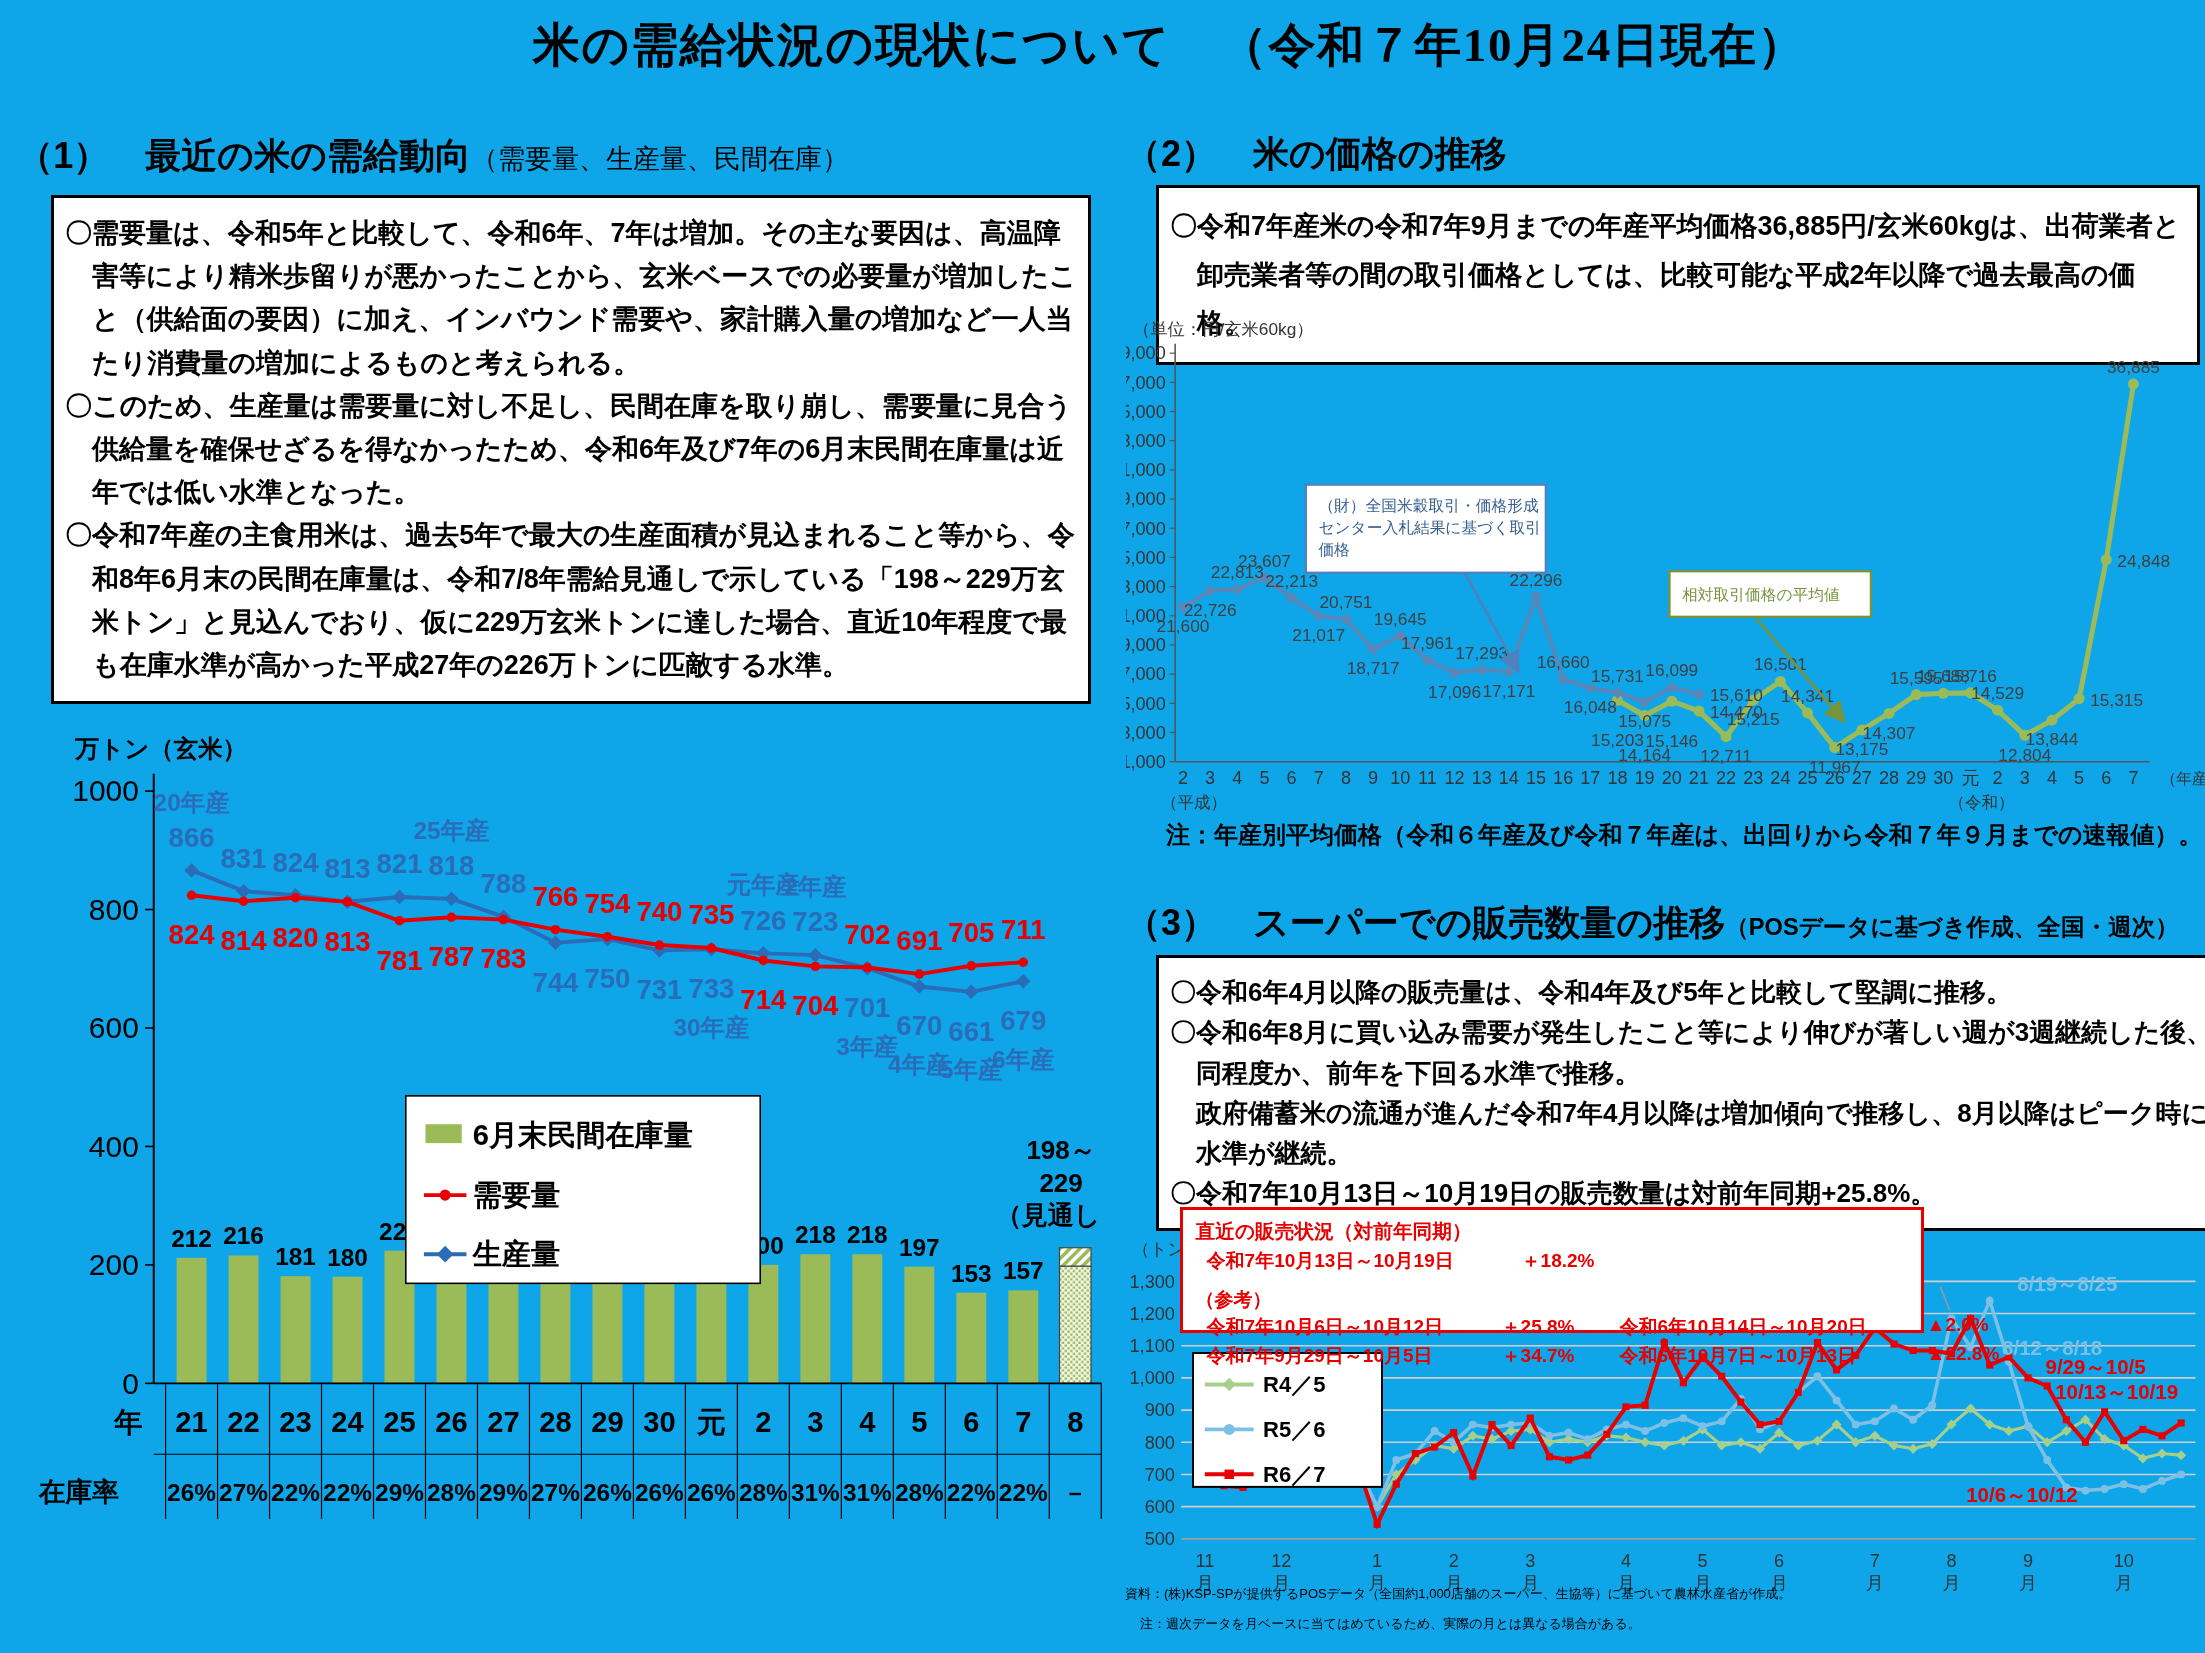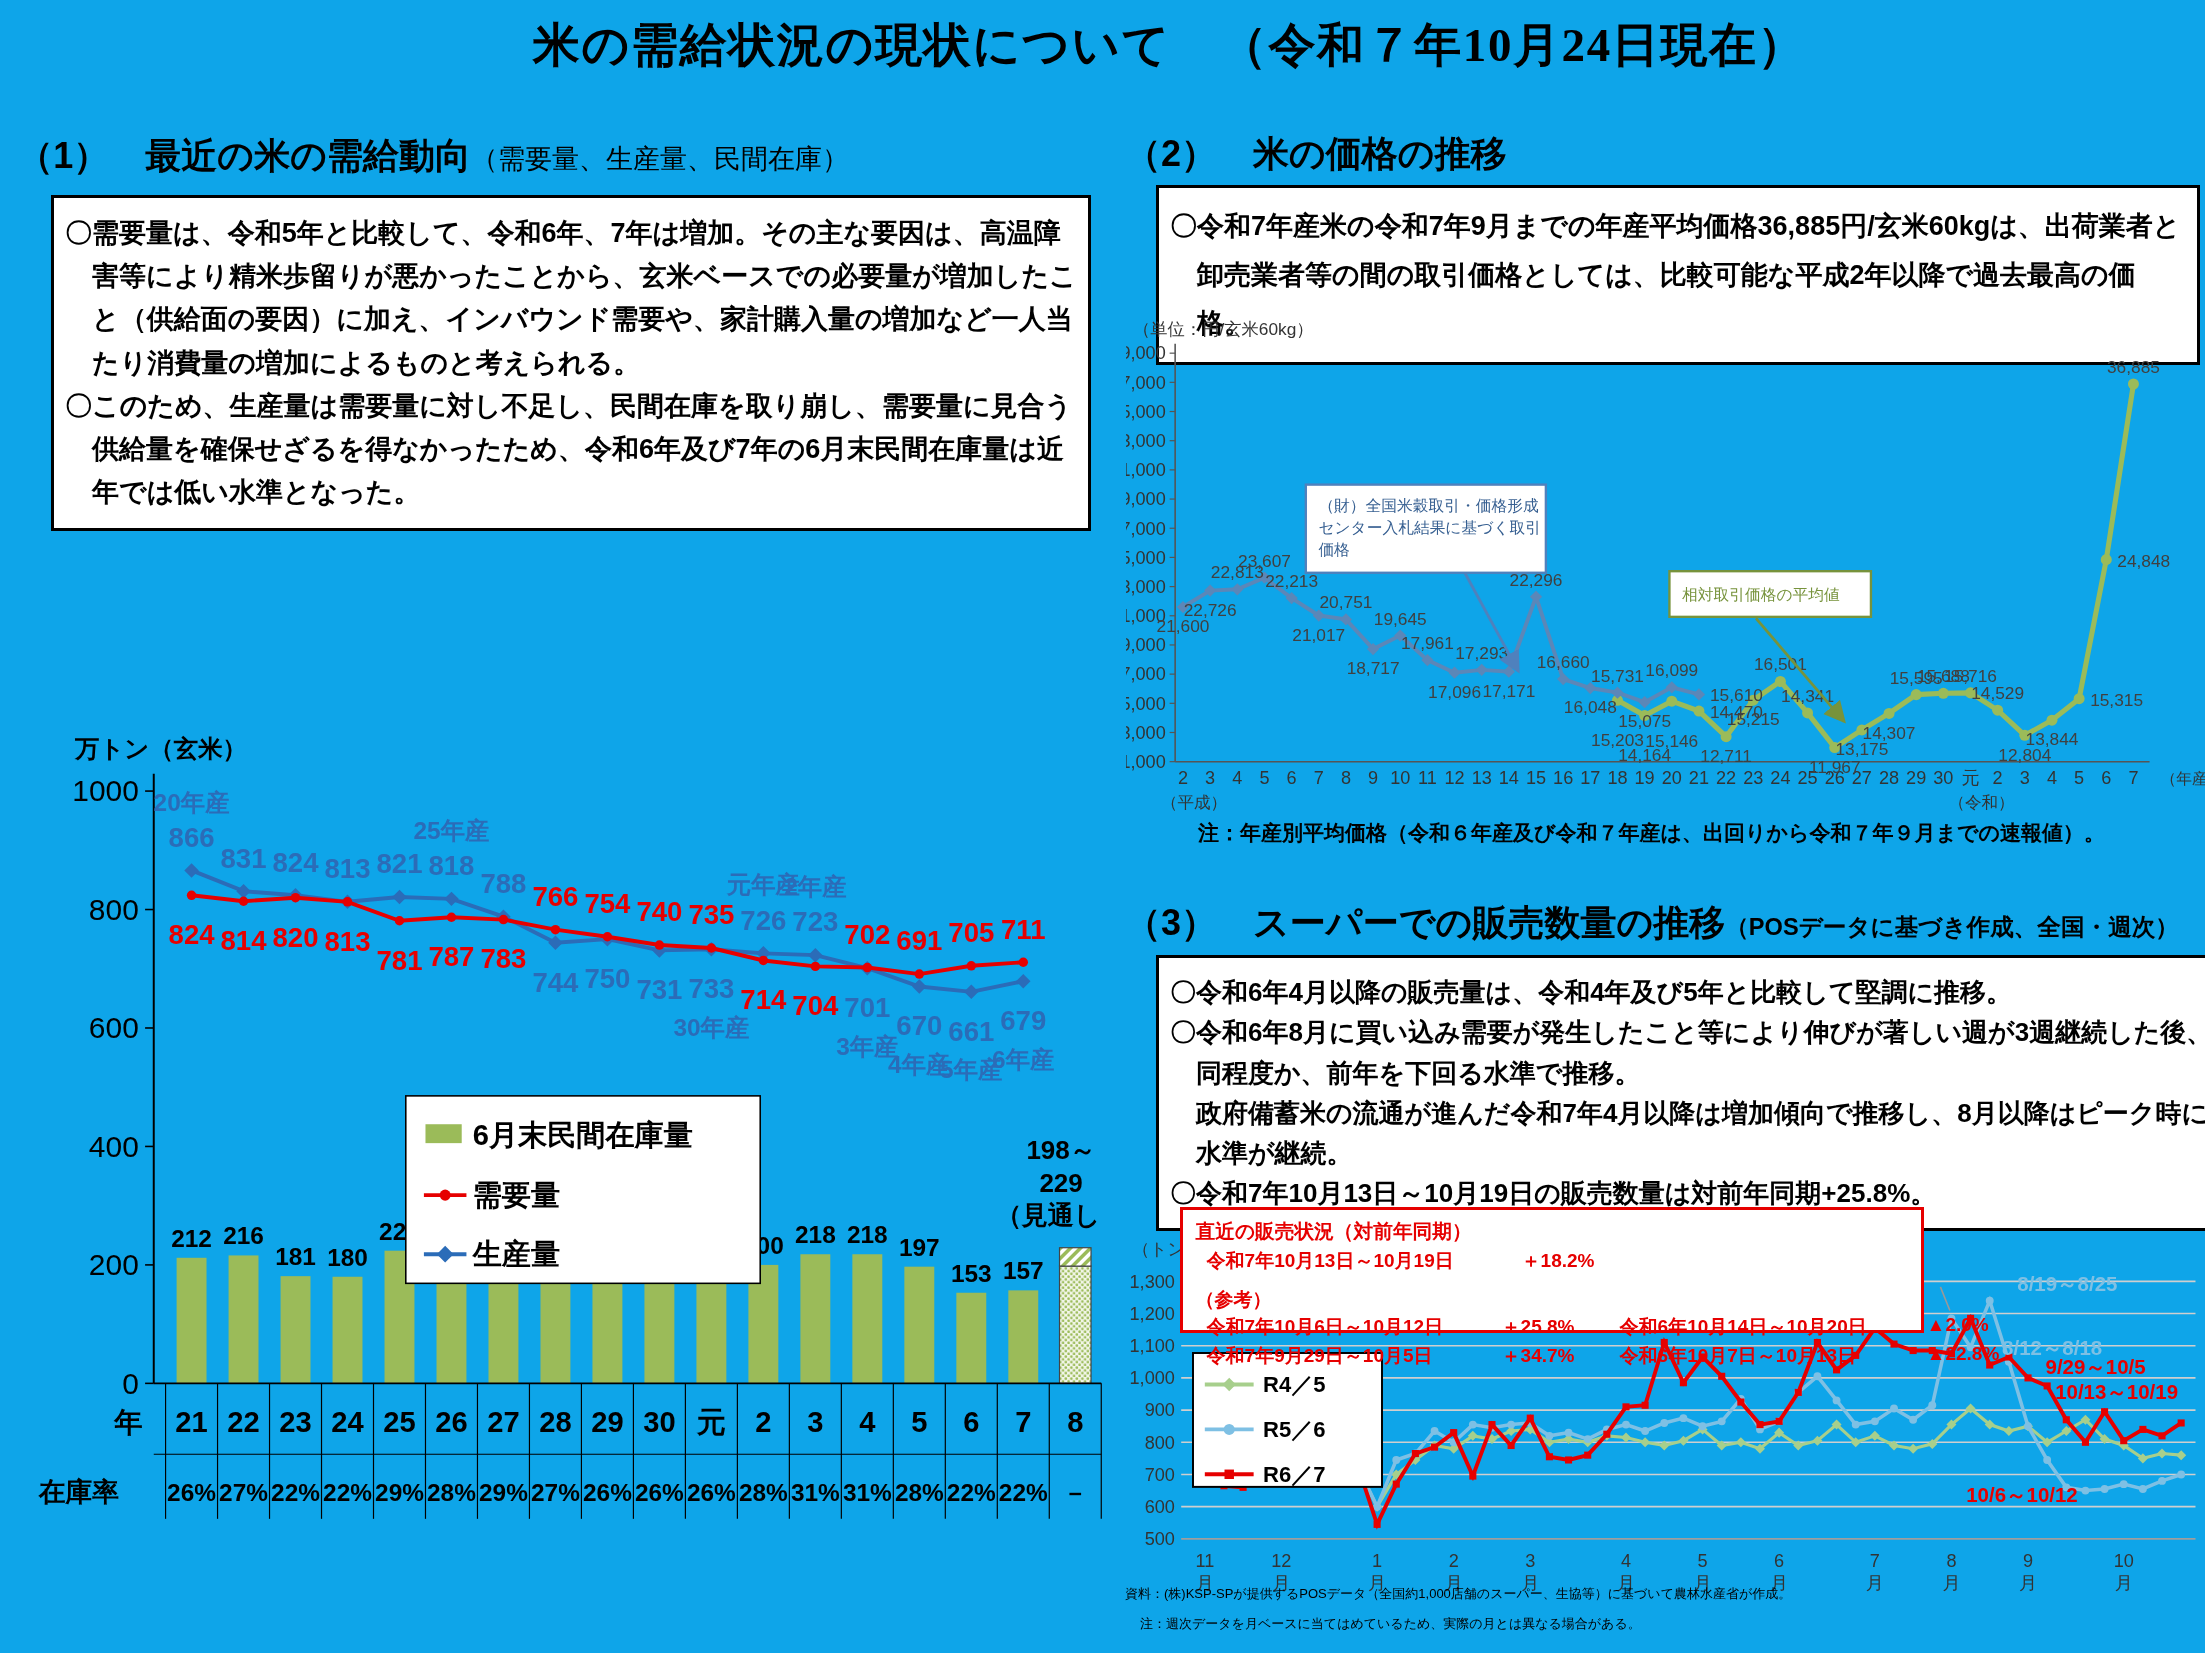--- a/index.html
+++ b/index.html
@@ -10,21 +10,21 @@
          font-family:"Liberation Serif","DejaVu Serif",serif;font-size:47px;font-weight:bold;letter-spacing:1.6px;}
   .accent-bar{left:0;top:107px;width:2205px;height:17.3px;}
   .sec-head{font-size:36px;font-weight:bold;white-space:nowrap;}
   .sec-head .hsub{font-size:27px;font-weight:normal;}
   .sec-head .hsub2{font-size:23.6px;font-weight:bold;}
   .textbox{border:3.2px solid #000;background:#fff;padding:14px 11px;box-sizing:border-box;
            font-size:27px;line-height:1.6;font-weight:600;}
   .textbox p.bullet{margin:0;text-indent:-1em;padding-left:1em;}
   .textbox p.cont{text-indent:0;padding-left:1em;}
   .unit-label{font-size:17.3px;color:#333;}
-  .chart-note{font-size:21px;font-weight:600;margin-left:32px;}
+  .chart-note{font-size:24px;font-weight:600;}
   .src-note{font-size:13px;font-weight:400;}
   svg{font-family:"Liberation Sans","DejaVu Sans",sans-serif;}
   .recent-box{border:3.2px solid #e60000;background:#fff;box-sizing:border-box;
               padding:6.3px 12.6px;color:#e60000;font-weight:bold;}
   .rb-title{font-size:19.7px;margin:1.6px 0 3.2px 0;}
   .rb-main{display:grid;grid-template-columns:315px auto;font-size:19px;margin-left:11px;}
   .rb-ref{font-size:19px;margin:12.6px 0 1.6px 0;}
   .rb-grid{display:grid;grid-template-columns:295px 118px 307px auto;font-size:19px;margin-left:11px;row-gap:2.4px;}
 </style>
 </head>
@@ -34,20 +34,21 @@
 
   <div class="abs title">米の需給状況の現状について　（令和７年10月24日現在）</div>
   <div class="abs accent-bar"></div>
 
   <div class="abs sec-head" style="left:17.3px;top:132px;">
     <span>（1）　最近の米の需給動向</span><span class="hsub">（需要量、生産量、民間在庫）</span>
   </div>
   <div class="abs textbox" style="left:51px;top:195px;width:1040px;">
       <p class="bullet">〇需要量は、令和5年と比較して、令和6年、7年は増加。その主な要因は、高温障害等により精米歩留りが悪かったことから、玄米ベースでの必要量が増加したこと（供給面の要因）に加え、インバウンド需要や、家計購入量の増加など一人当たり消費量の増加によるものと考えられる。</p>
       <p class="bullet">〇このため、生産量は需要量に対し不足し、民間在庫を取り崩し、需要量に見合う供給量を確保せざるを得なかったため、令和6年及び7年の6月末民間在庫量は近年では低い水準となった。</p>
+      <p class="bullet">〇令和7年産の主食用米は、過去5年で最大の生産面積が見込まれること等から、令和8年6月末の民間在庫量は、令和7/8年需給見通しで示している「198～229万玄米トン」と見込んでおり、仮に229万玄米トンに達した場合、直近10年程度で最も在庫水準が高かった平成27年の226万トンに匹敵する水準。</p>
     </div>
   <svg id="chart1" class="abs" style="left:0;top:732px;" width="1103" height="827" viewBox="0 0 1400 1050">
       <defs>
         <pattern id="pat-dots" width="7" height="7" patternUnits="userSpaceOnUse">
           <rect width="7" height="7" fill="#f2f6e8"></rect>
           <circle cx="2" cy="2" r="1.7" fill="#9bbb59"></circle>
           <circle cx="5.5" cy="5.5" r="1.7" fill="#9bbb59"></circle>
         </pattern>
         <pattern id="pat-hatch" width="9" height="9" patternUnits="userSpaceOnUse" patternTransform="rotate(45)">
           <rect width="9" height="9" fill="#ffffff"></rect>

